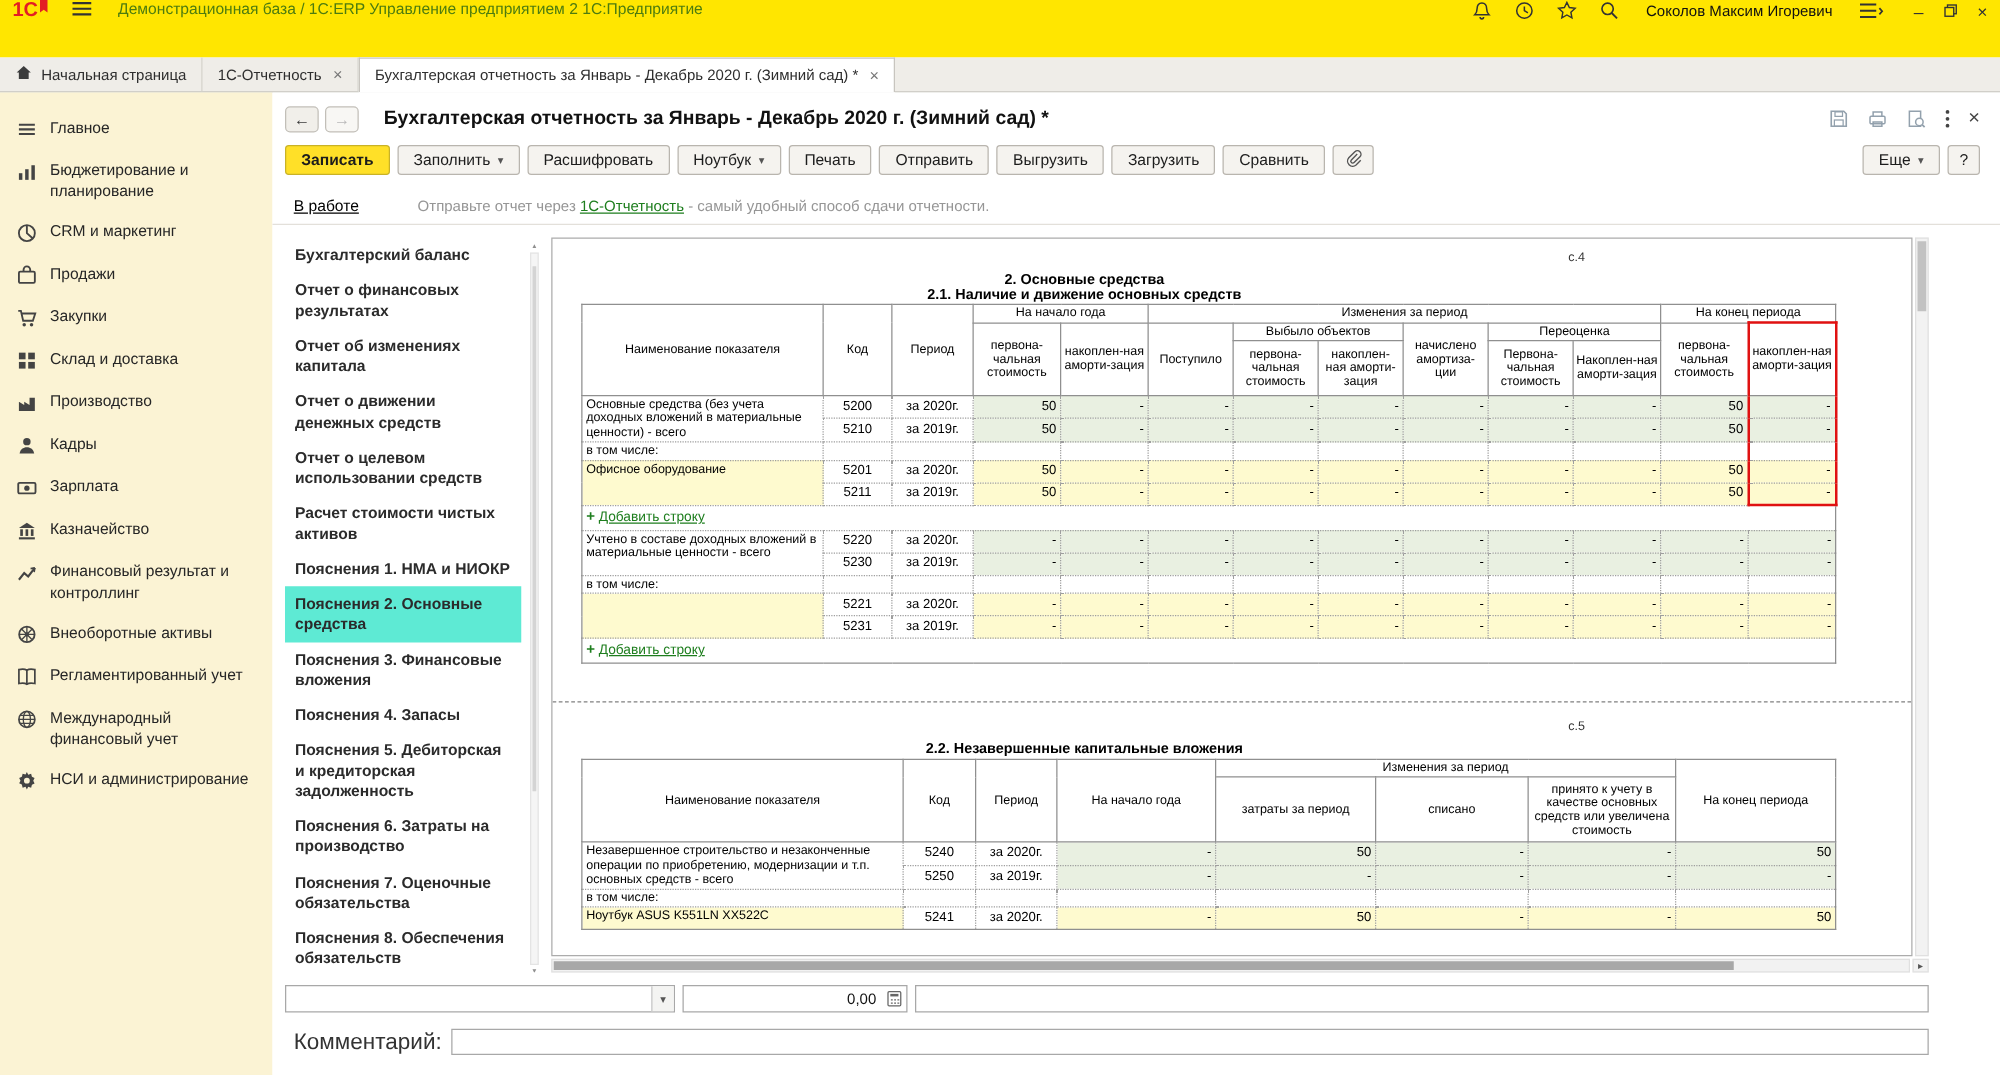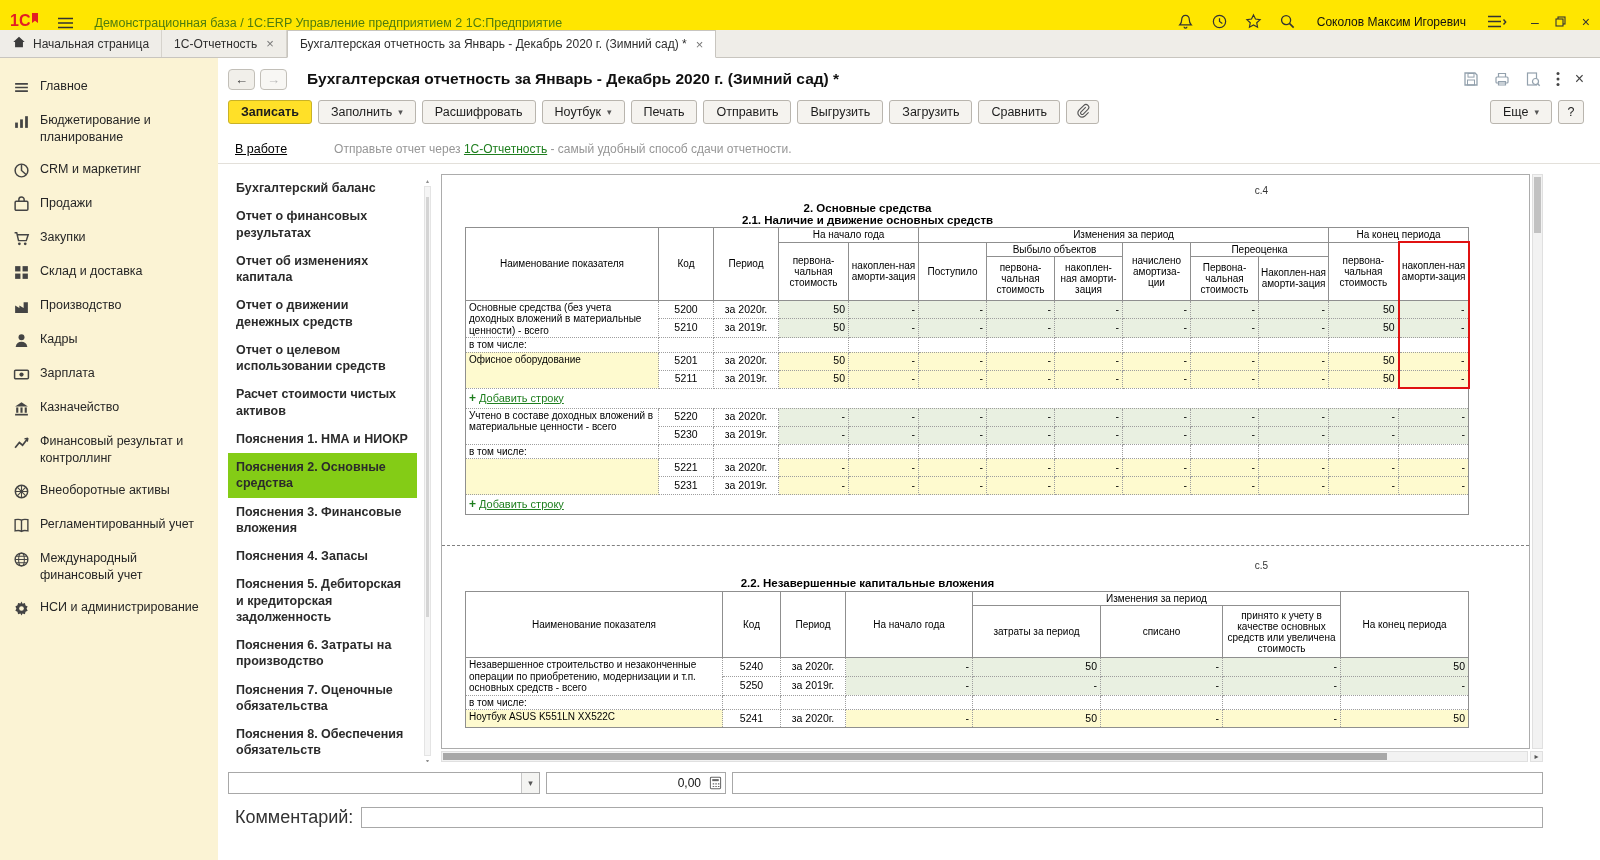--- a/index.html
+++ b/index.html
@@ -3,21 +3,21 @@
 <meta charset="utf-8">
 <style>
   * { box-sizing: border-box; }
   html,body { margin:0; padding:0; }
   body {
     width:1600px; height:860px; overflow:hidden; position:relative;
     font-family:"Liberation Sans","DejaVu Sans",sans-serif;
     background:#fff; color:#222;
   }
   
-  .topbar { height:30px; background:#FFE600; display:flex; align-items:flex-end; padding:0 10px; }
+  .topbar { height:46px; background:#FFE600; display:flex; align-items:flex-start; padding:0 10px; }
   .tb-logo { font-weight:bold; font-size:16px; color:#E31E24; display:flex; align-items:center; gap:1px; }
   .tb-flag { display:inline-block; margin-top:-2px; }
   .tb-burger { margin-left:18px; display:flex; align-items:center; cursor:pointer; }
   .tb-title { margin-left:20px; font-size:12.5px; color:#4d7c0f; }
   .tb-right { margin-left:auto; display:flex; align-items:center; gap:17px; }
   .tb-icon { display:flex; align-items:center; cursor:pointer; }
   .tb-user { font-size:12px; color:#111; margin:0 4px; cursor:pointer; }
   .winbtns { display:flex; align-items:center; gap:16px; margin-left:6px; }
   .winbtn { font-size:14px; color:#333; cursor:pointer; line-height:1; }
   
@@ -57,21 +57,21 @@
   
   .status-row { height:30px; display:flex; align-items:center; padding:0 16px 0 17px; border-bottom:1px solid #E3E0DA; }
   .status-state { font-size:12.5px; color:#000; text-decoration:underline; cursor:pointer; }
   .status-hint { margin-left:47px; font-size:12px; color:#969696; }
   .status-hint a { color:#1e7e1e; text-decoration:underline; cursor:pointer; }
   
   .work { height:598px; display:flex; padding:10px 57px 0 10px; }
   .sections-col { width:205px; position:relative; overflow:hidden; flex-shrink:0; }
   .sections { list-style:none; margin:0; padding:0 16px 0 0; }
   .sec-item { padding:6px 8px; font-size:12.5px; line-height:1.3; color:#2b2b2b; cursor:pointer;font-weight:bold; }
-  .sec-item.sel { background:#84cc16; }
+  .sec-item.sel { background:#5eead4; }
   .sec-scroll { position:absolute; right:2px; top:12px; bottom:6px; width:7px; background:#F5F5F5; border:1px solid #E4E4E4; }
   .sec-thumb { position:absolute; left:1px; right:1px; top:10px; height:74%; background:#D4D4D4; cursor:pointer; }
   .sec-arrow { position:absolute; right:2px; width:7px; text-align:center; font-size:6px; color:#8f8f8f; cursor:pointer; }
   .sec-arrow.up { top:3px; }
   .sec-arrow.down { bottom:-2px; }
   .canvas-col { flex:1; display:flex; flex-direction:column; min-width:0; margin-left:8px; }
   .canvas-row { flex:1; display:flex; min-height:0; }
   .canvas { flex:1; border:1px solid #ACACAC; background:#fff; overflow:hidden; position:relative; }
   .vscroll { width:11px; margin-left:2px; background:#F2F2F2; border:1px solid #E0E0E0; position:relative; }
   .vthumb { position:absolute; left:1px; right:1px; top:2px; height:56px; background:#C2C2C2; cursor:pointer; }

